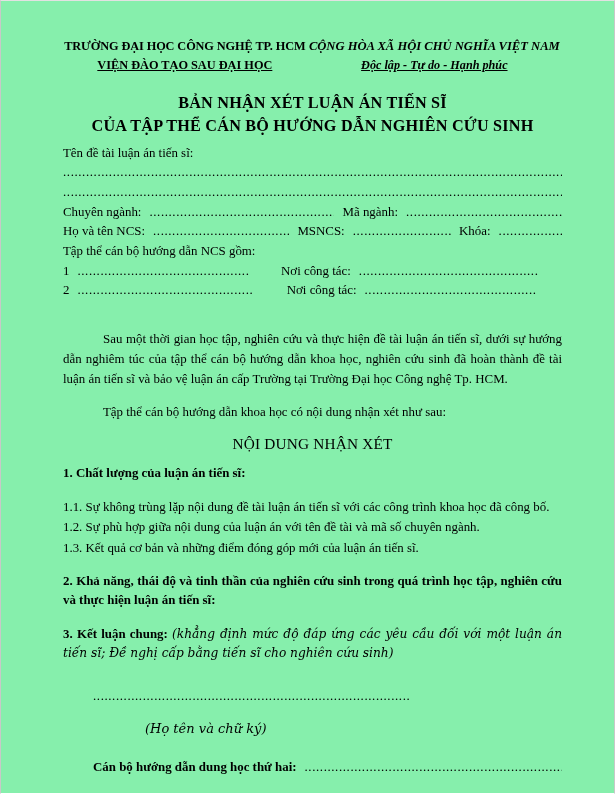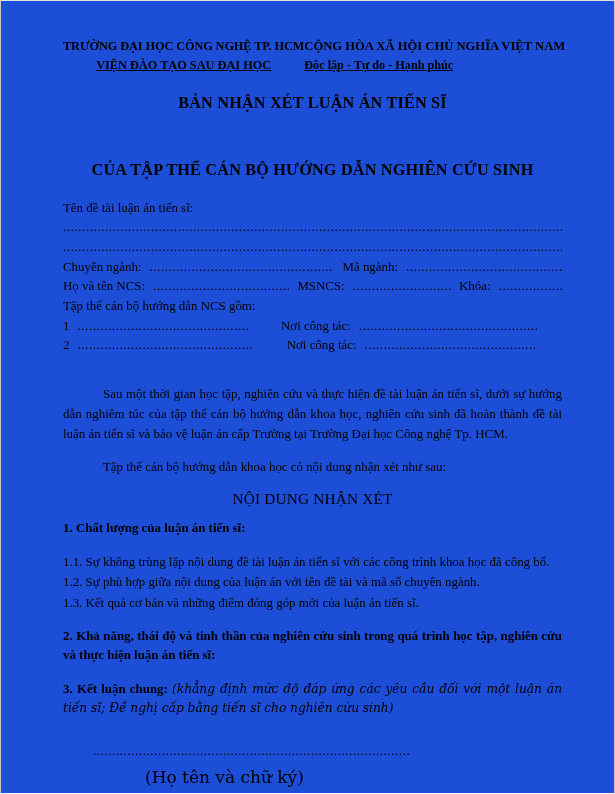--- a/index.html
+++ b/index.html
@@ -4,21 +4,21 @@
 <style>
   html, body {
     margin: 0;
     padding: 0;
     background: #ffffff;
   }
   .page {
     position: relative;
     width: 615px;
     height: 794px;
-    background: #1d4ed8;
+    background: #86efac;
     box-sizing: border-box;
     border-left: 1px solid #c8c8c8;
     border-top: 1px solid #e2e2e2;
     border-right: 1px solid #c8c8c8;
     border-bottom: 1px solid #ffffff;
     overflow: hidden;
     font-family: "Liberation Serif", "DejaVu Serif", serif;
     color: #000000;
   }
   .inner {
@@ -31,22 +31,23 @@
     align-items: flex-start;
     justify-content: space-between;
   }
   .hdr-left {
     width: 250px;
     text-align: center;
     line-height: 1.22;
   }
   .hdr-right {
     width: 262px;
-    text-align: left;
+    text-align: center;
     line-height: 1.22;
+    font-style: italic;
   }
   .org-line1 {
     font-size: 12.3px;
     font-weight: bold;
     letter-spacing: -0.1px;
     white-space: nowrap;
   }
   .org-line2 {
     font-size: 12.3px;
     font-weight: bold;
@@ -82,26 +83,25 @@
   }
   .title-main {
     font-size: 16.2px;
     font-weight: bold;
     letter-spacing: 0.2px;
   }
   .title-sub {
     font-size: 16.2px;
     font-weight: bold;
     letter-spacing: 0.2px;
-    margin-top: 44px;
   }
 
   
   .fields {
-    margin-top: 17px;
+    margin-top: 6px;
     font-size: 12.9px;
     line-height: 1.52;
   }
   .field-row {
     display: flex;
     align-items: baseline;
     white-space: nowrap;
   }
   .lbl { flex: none; }
   .dots {
@@ -180,23 +180,24 @@
     display: flex;
     align-items: baseline;
     white-space: nowrap;
     padding-left: 30px;
   }
   .sign-label {
     font-weight: bold;
     flex: none;
   }
   .sign-sub {
-    font-size: 17px;
+    font-style: italic;
+    font-size: 13px;
     padding-left: 82px;
-    margin-top: 8px;
+    margin-top: 17px;
     font-family: "DejaVu Serif", "Liberation Serif", serif;
   }
 </style>
 </head>
 <body>
 
 <div class="page">
   <div class="inner">
 
     <div class="header">

